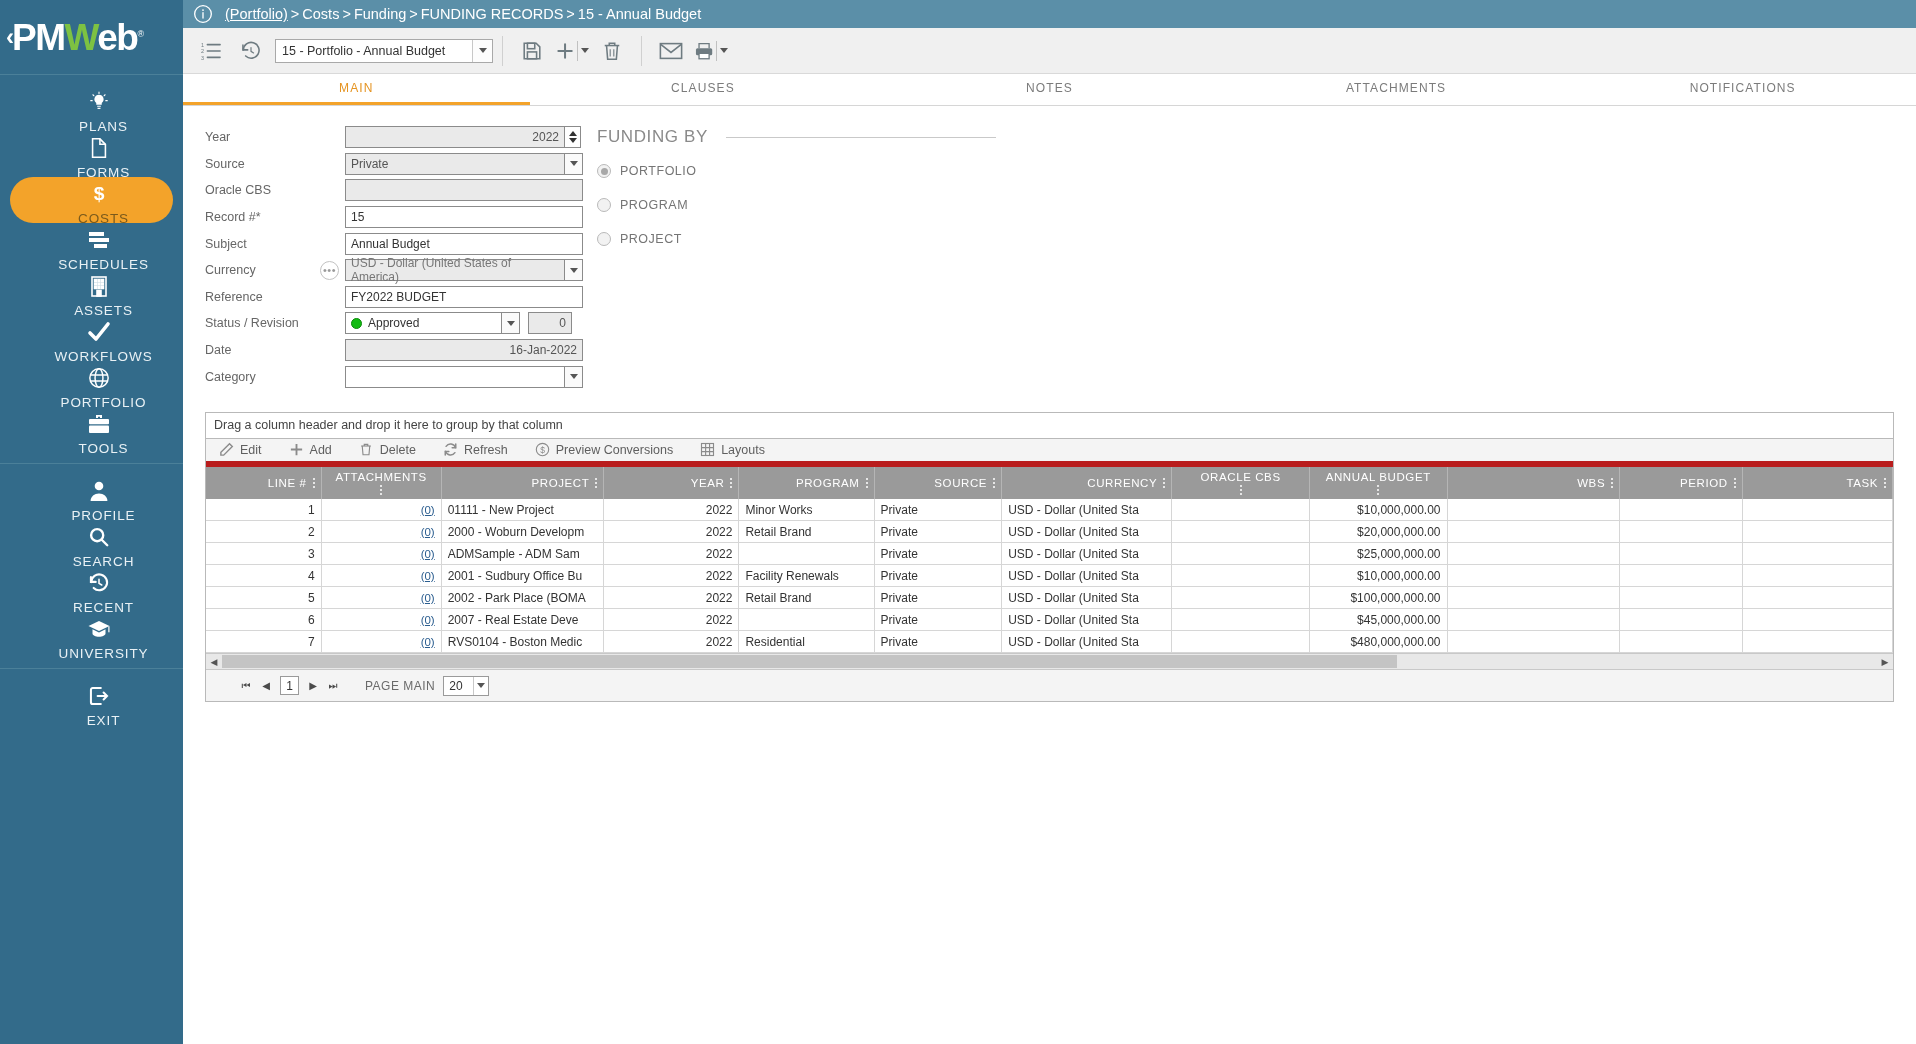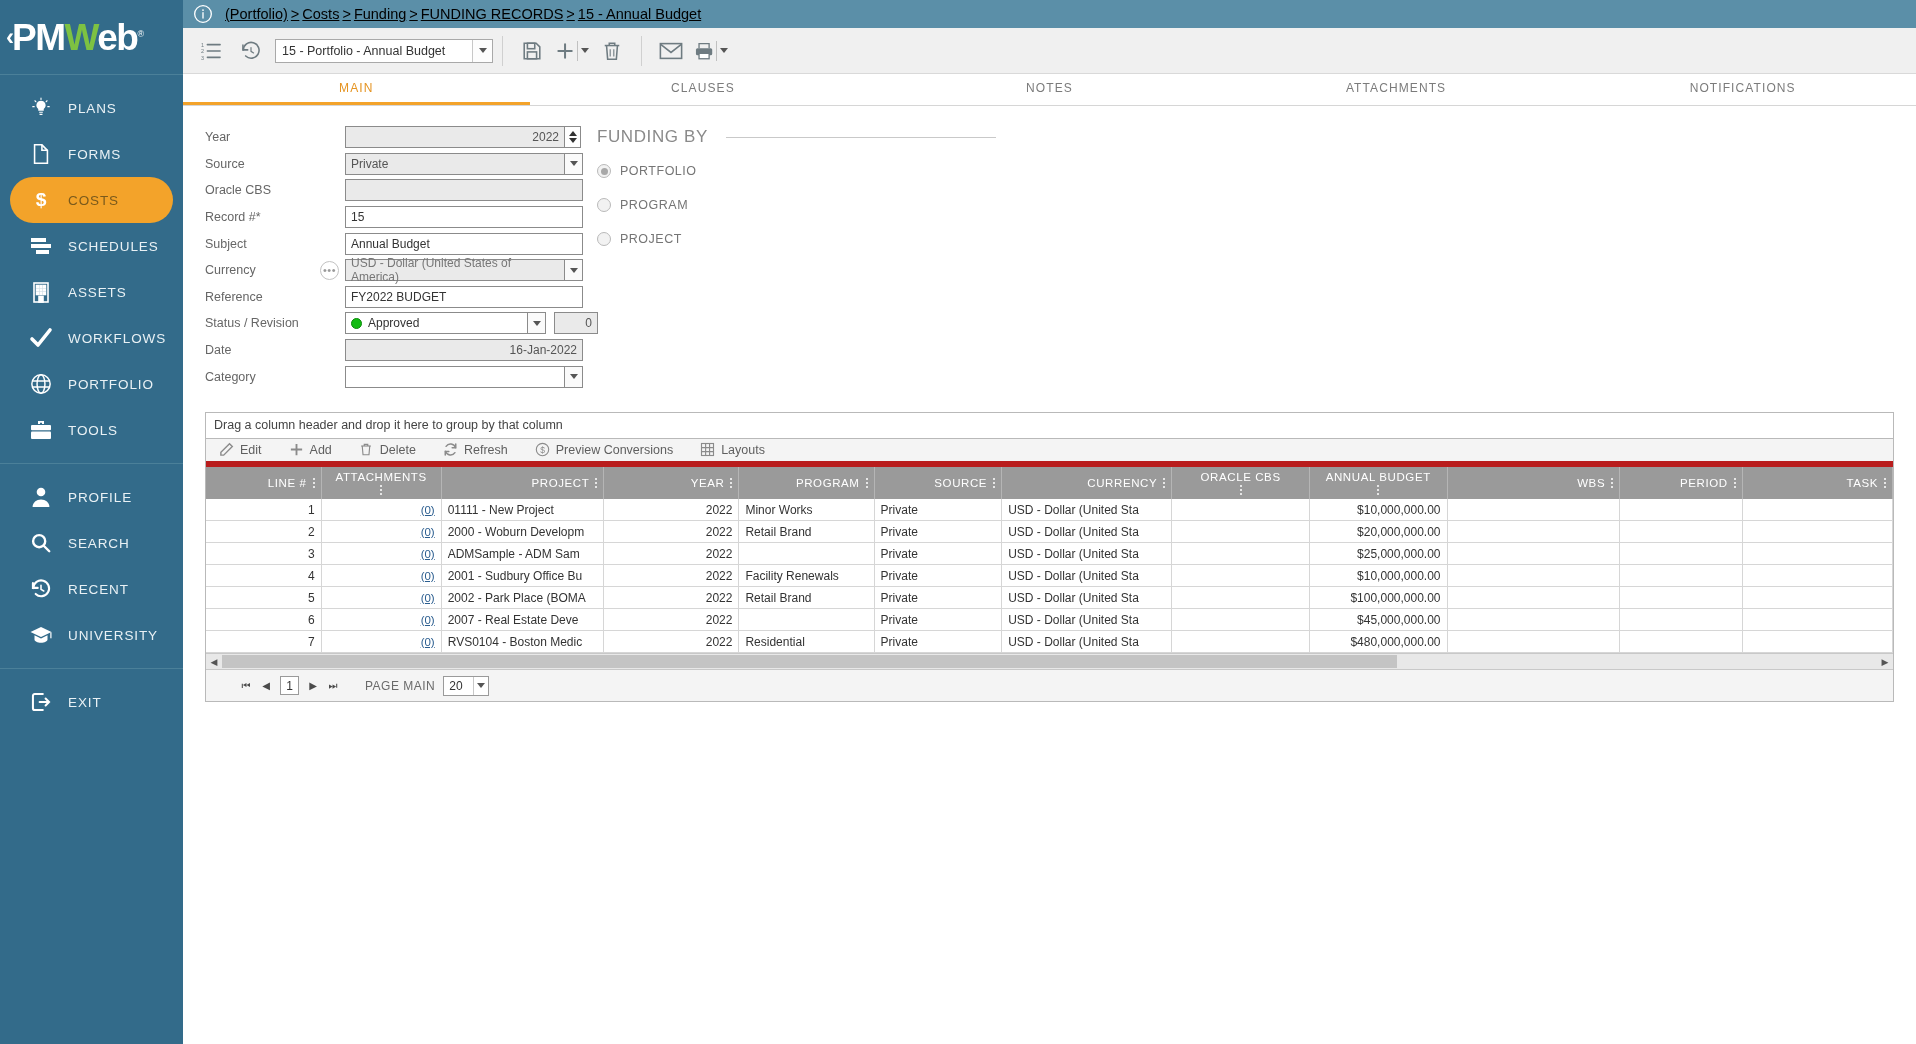--- a/index.html
+++ b/index.html
@@ -27,20 +27,21 @@
   .logo-text { font-size: 37px; font-weight: bold; color: #ffffff; letter-spacing: -1.5px; line-height: 1; position: relative; }
   .logo-w { color: #7dc242; }
   .logo-reg { font-size: 9px; vertical-align: super; font-weight: normal; }
   .sb-divider { height: 1px; background: #4b8099; margin: 0 0 10px 0; }
   .nav { list-style: none; }
   .nav-item {
     display: flex; align-items: center;
     height: 46px; margin: 0 10px 0 10px;
     border-radius: 23px; padding-left: 14px;
     cursor: pointer;
+    flex-direction: column;
   }
   .nav-item.active { background: #f3a32a; }
   .nav-icon {
     width: 34px; height: 26px; flex: 0 0 34px;
     display: flex; align-items: center; justify-content: center;
     color: #ffffff;
   }
   .nav-item.active .nav-icon { color: #ffffff; }
   .nav-icon svg { display: block; }
   .nav-label {
@@ -53,21 +54,21 @@
   
   .main { flex: 1; display: flex; flex-direction: column; background: #ffffff; min-width: 0; }
 
   .breadcrumb-bar {
     height: 28px; background: #5b8fa8;
     display: flex; align-items: center;
     padding-left: 10px; color: #ffffff;
     flex: 0 0 28px;
   }
   .info-icon { width: 20px; height: 20px; margin-right: 12px; flex: 0 0 20px; }
-  .crumbs { font-size: 14.5px; color: #000000; white-space: nowrap; text-decoration: underline; }
+  .crumbs { font-size: 14.5px; color: #ffffff; white-space: nowrap; }
   .crumbs .link { text-decoration: underline; }
   .crumbs .sep { margin: 0 3px; }
 
   .toolbar {
     height: 46px; background: #f0f0f0;
     border-bottom: 1px solid #d9d9d9;
     display: flex; align-items: center;
     padding-left: 8px; flex: 0 0 46px;
   }
   .tb-btn {
@@ -522,21 +523,21 @@
           <div class="frow">
             <div class="flabel">Reference</div>
             <div class="fctl">
               <div class="fin" style="width:238px">FY2022 BUDGET</div>
             </div>
           </div>
 
           <div class="frow">
             <div class="flabel">Status / Revision</div>
             <div class="fctl">
-              <div class="fin" style="width:183px">
+              <div class="fin" style="width:157px">
                 <span class="status-dot"></span>
                 <span>Approved</span>
               </div>
               <div class="ddbtn">
                   <i class="caret"></i>
                 </div>
               <div class="fin ro rev" style="margin-left:8px">0</div>
             </div>
           </div>
 

